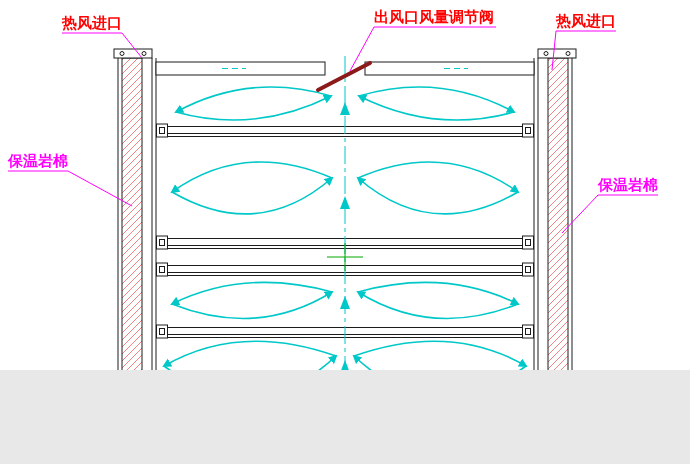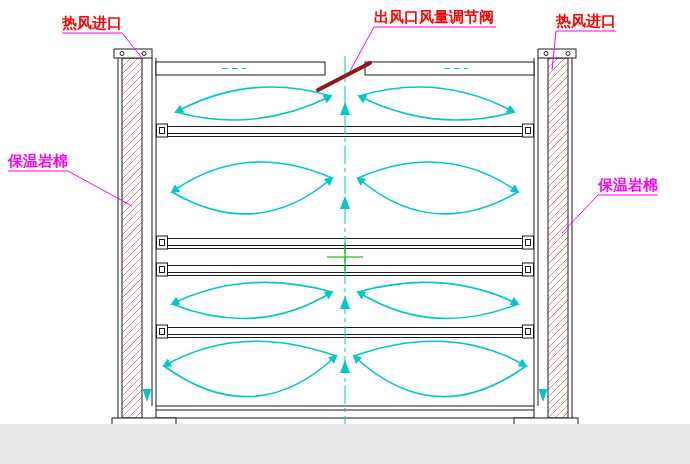--- a/index.html
+++ b/index.html
@@ -1,18 +1,18 @@
 <!DOCTYPE html>
 <html style="--background: #ffffff; --structure-black: #1c1c1c; --label-red: #ff0000; --leader-magenta: #ff00ff; --flow-cyan: #00c8c8; --hatch-pink: #ef8585; --valve-darkred: #8c1a1a; --center-green: #00a800;"><head>
 <meta charset="utf-8">
 <style>
   * { margin:0; padding:0; box-sizing:border-box; }
   html,body { background:#e8e8e8; font-family:"DejaVu Sans", sans-serif; }
   .stage {
-    position:relative; width:690px; height:424px;
+    position:relative; width:690px; height:370px;
     background:var(--background,#ffffff); overflow:hidden;
   }
   svg { display:block; }
   text { font-family:"DejaVu Sans", sans-serif; }
 
   .part     { stroke:var(--structure-black,#1c1c1c); stroke-width:1; fill:#ffffff; }
   .partline { stroke:var(--structure-black,#1c1c1c); stroke-width:1; fill:none; }
   .hatchrect{ stroke:var(--structure-black,#1c1c1c); stroke-width:1; }
   .hatchline{ stroke:var(--hatch-pink,#ef8585); stroke-width:1; }
 

